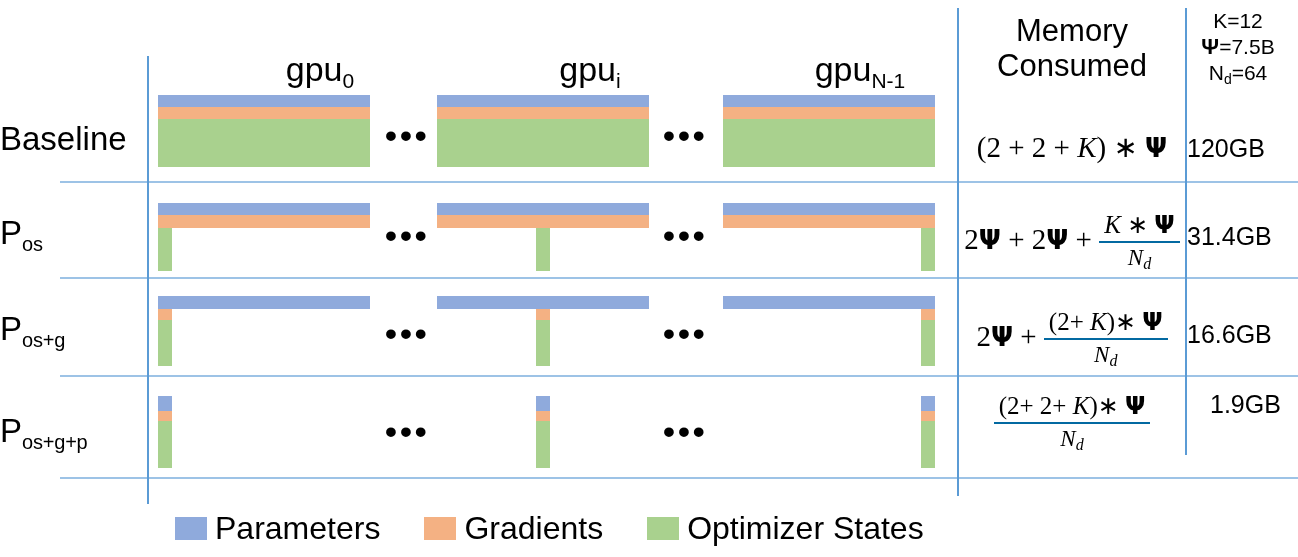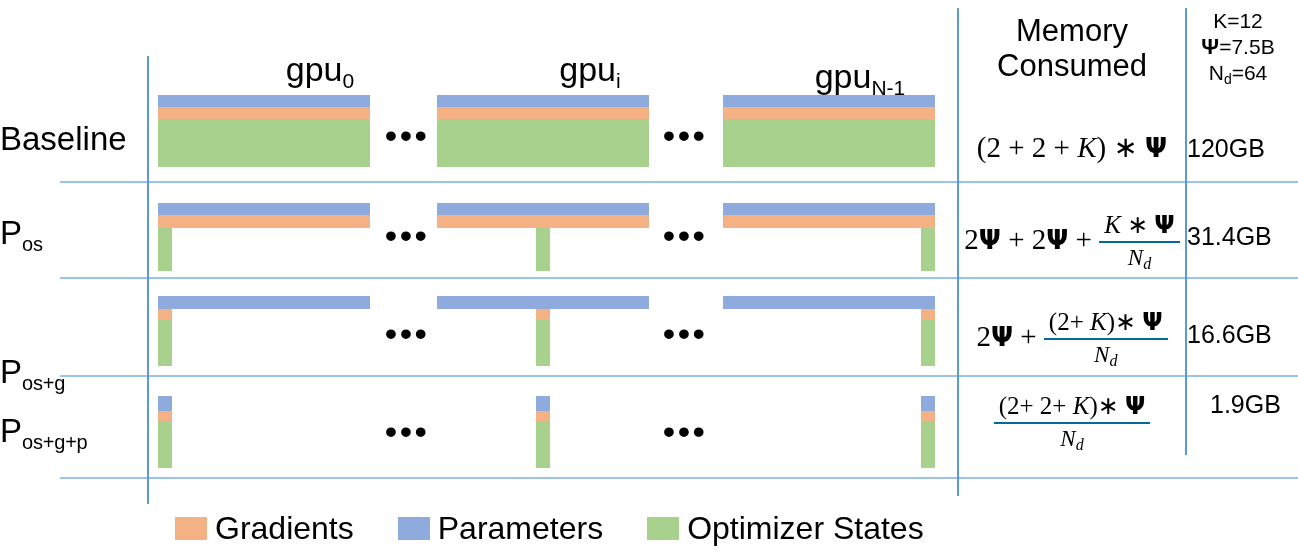--- a/index.html
+++ b/index.html
@@ -193,21 +193,21 @@
   <div class="vline" style="left:1185px; top:8px; height:447px;"></div>
 
   <div class="gpu-head" style="left:170px; top:52px; width:300px;">
     <span>gpu</span><span class="sub">0</span>
   </div>
 
   <div class="gpu-head" style="left:440px; top:52px; width:300px;">
     <span>gpu</span><span class="sub">i</span>
   </div>
 
-  <div class="gpu-head" style="left:710px; top:52px; width:300px;margin-top:7px;">
+  <div class="gpu-head" style="left:710px; top:52px; width:300px;">
     <span>gpu</span><span class="sub">N-1</span>
   </div>
 
   <div class="hdr-mem" style="left:960px; top:14px; width:224px;">
     <div>Memory</div>
     <div>Consumed</div>
   </div>
 
   <div class="hdr-params" style="left:1187px; top:8px; width:102px;">
     <div>K=12</div>
@@ -276,21 +276,21 @@
   <div class="formula" style="left:960px; top:213px; width:224px;">
     2<span class="psi">Ψ</span> + 2<span class="psi">Ψ</span> +
     <span class="frac">
       <span class="num"><span class="it">K</span> ∗ <span class="psi">Ψ</span></span>
       <span class="den">N<span class="sub">d</span></span>
     </span>
   </div>
 
   <div class="memval" style="left:1187px; top:224px; width:111px;">31.4GB</div>
 
-  <div class="row-label" style="top:312px;margin-top:43px;">
+  <div class="row-label" style="top:312px;">
     <span>P</span><span class="sub">os+g</span>
   </div>
 
   <div class="bargroup" style="left:158px; top:296px; width:212px; height:70px;">
     <div class="seg seg-param" style="left:0; top:0; width:212px; height:13px;"></div>
     <div class="seg seg-grad" style="left:0; top:13px; width:14px; height:11px;"></div>
     <div class="seg seg-opt" style="left:0; top:24px; width:14px; height:46px;"></div>
   </div>
 
   <div class="ellipsis" style="left:385px; top:316px;">•••</div>
@@ -349,26 +349,26 @@
     <span class="frac">
       <span class="num">(2+ 2+ <span class="it">K</span>)∗ <span class="psi">Ψ</span></span>
       <span class="den">N<span class="sub">d</span></span>
     </span>
   </div>
 
   <div class="memval" style="left:1187px; top:392px; width:95px;padding-left:23px;">1.9GB</div>
 
   <div id="legend">
     <div class="legend-item">
+      <span class="legend-swatch" style="background:#8faadc;"></span>
+      <span class="legend-text">Parameters</span>
+    </div>
+    <div class="legend-item">
       <span class="legend-swatch" style="background:#f4b183;"></span>
       <span class="legend-text">Gradients</span>
-    </div>
-    <div class="legend-item">
-      <span class="legend-swatch" style="background:#8faadc;"></span>
-      <span class="legend-text">Parameters</span>
     </div>
     <div class="legend-item">
       <span class="legend-swatch" style="background:#a9d18e;"></span>
       <span class="legend-text">Optimizer States</span>
     </div>
   </div>
 
 </div>
 
 </body></html>

